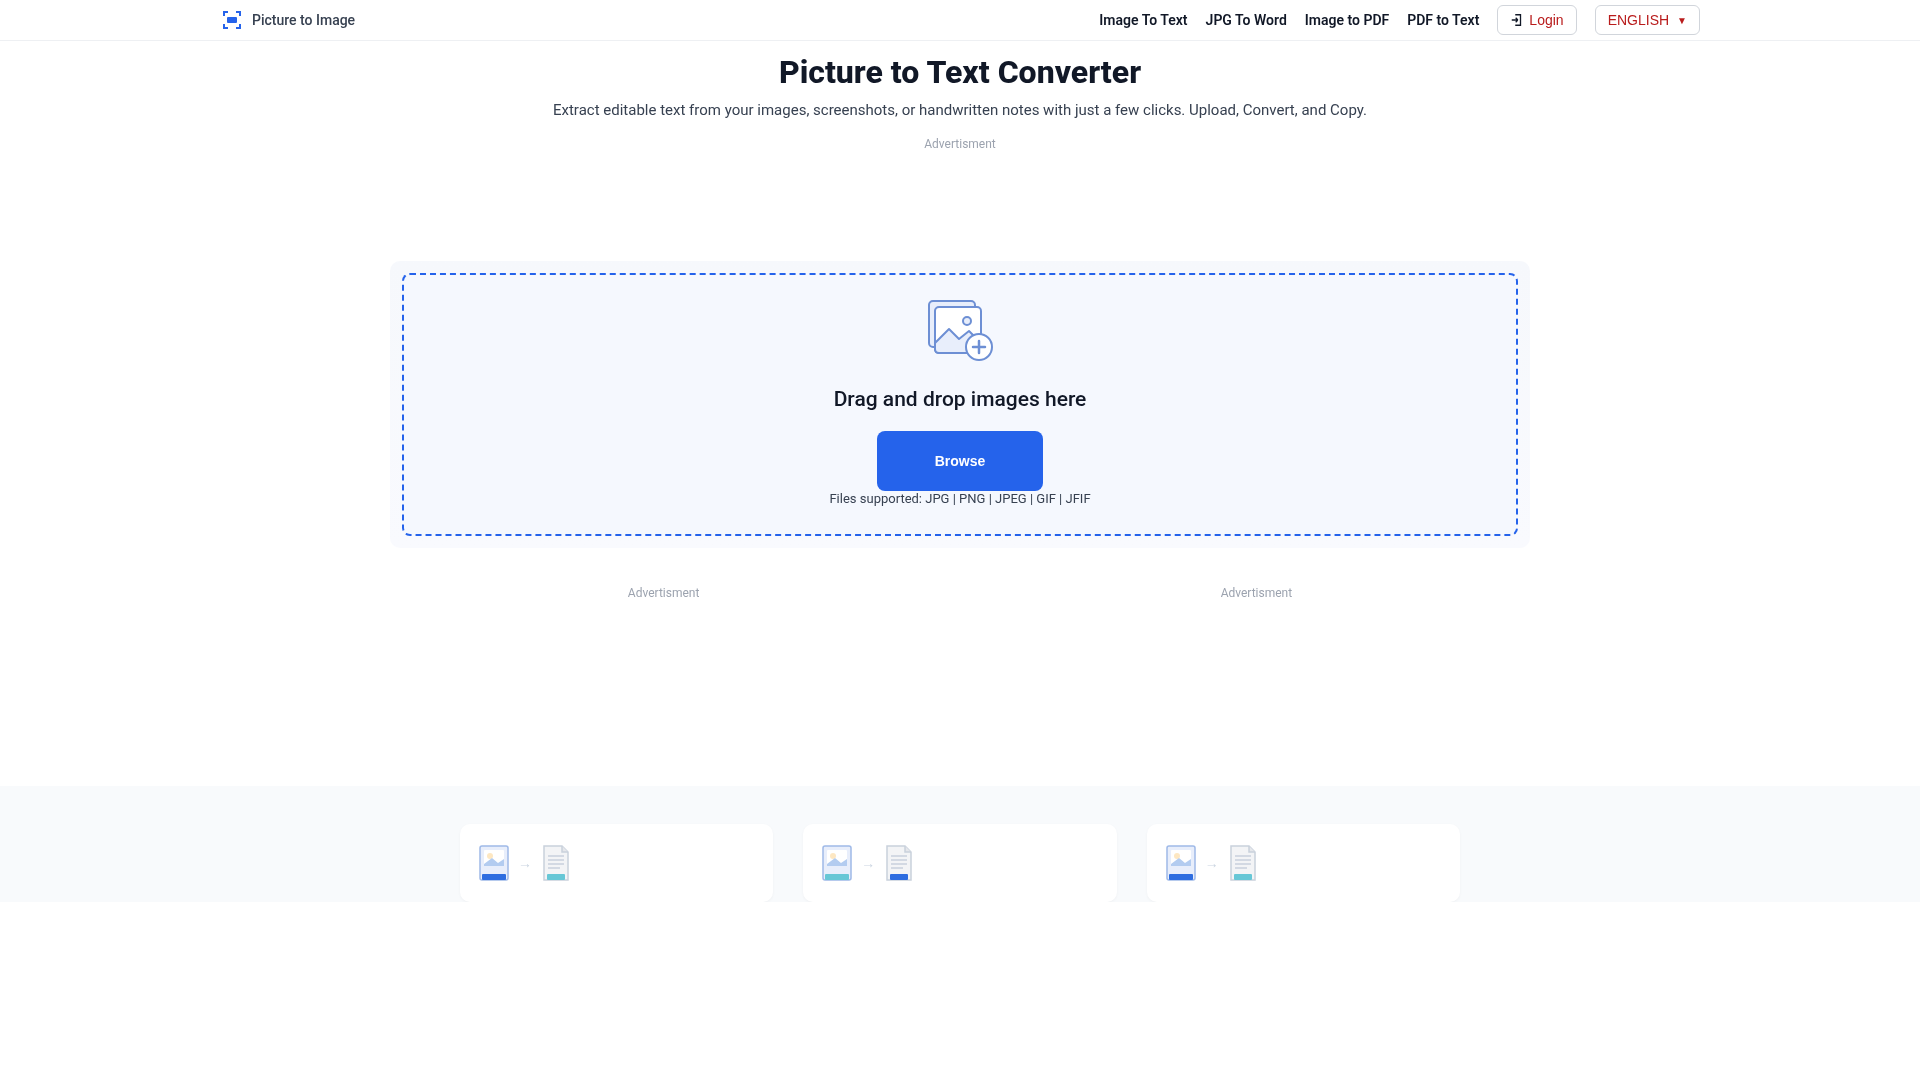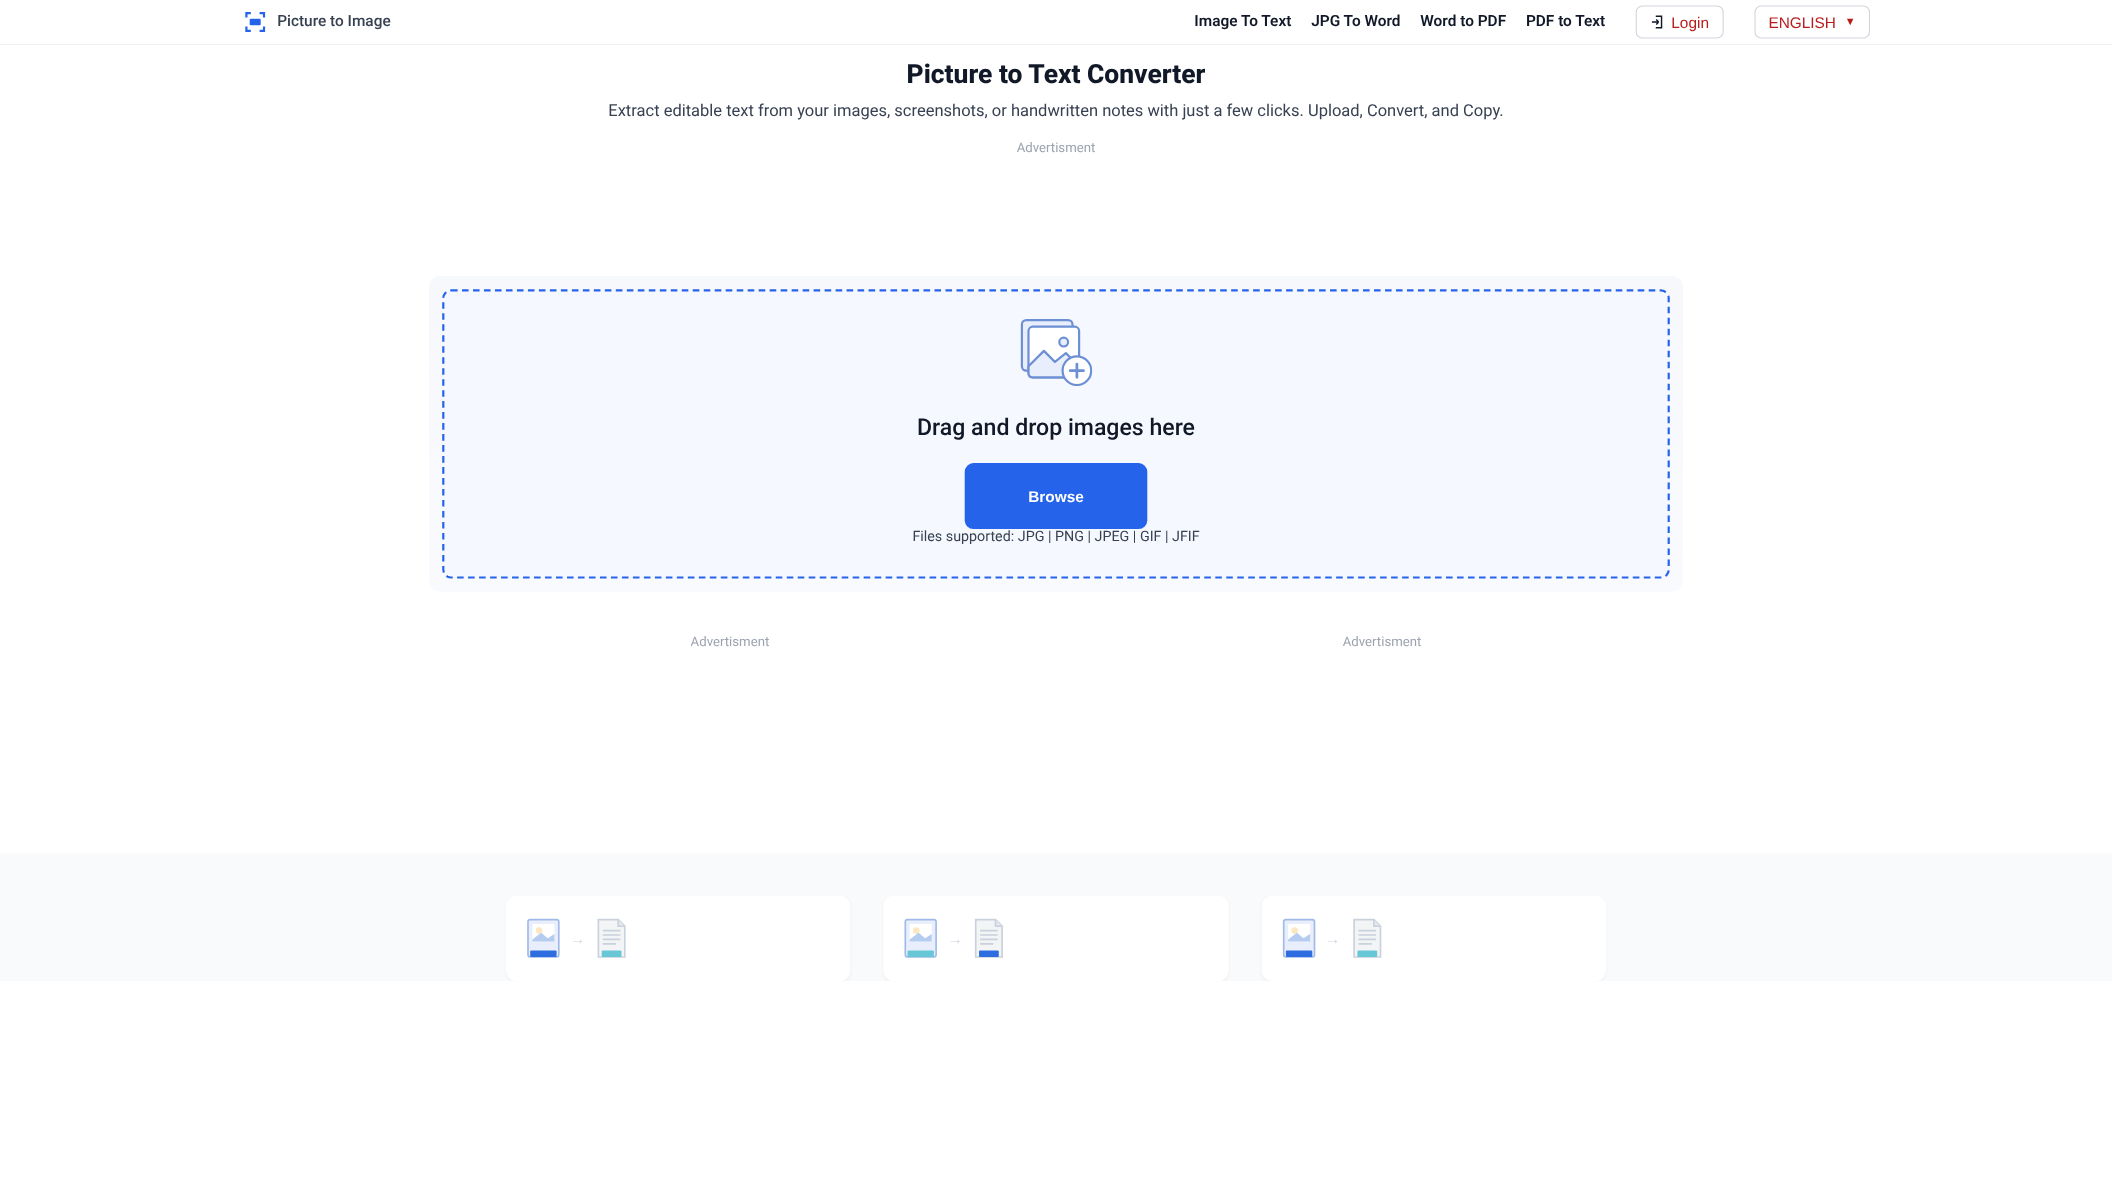--- a/index.html
+++ b/index.html
@@ -30,21 +30,21 @@
       height: 24px;
     }
     .logo-text {
       font-size: 14px;
       font-weight: 500;
       color: #374151;
     }
     .nav-right {
       display: flex;
       align-items: center;
-      gap: 28px;
+      gap: 18px;
     }
     .nav-links {
       display: flex;
       align-items: center;
       gap: 18px;
     }
     .nav-link {
       font-size: 14px;
       font-weight: 600;
       color: #111827;
@@ -72,21 +72,21 @@
       font-size: 10px;
       margin-left: 3px;
     }
     .main-container {
       max-width: 1200px;
       margin: 0 auto;
       padding: 0 20px;
     }
     .page-title {
       text-align: center;
-      font-size: 24px;
+      font-size: 32px;
       font-weight: 800;
       color: #111827;
       margin-top: 12px;
     }
     .page-subtitle {
       text-align: center;
       font-size: 15px;
       color: #374151;
       margin-top: 10px;
     }
@@ -193,21 +193,21 @@
       <path d="M4 21H3V20V16H5V19H8V21H4Z" fill="#2563eb"></path>
       <path d="M20 21H21V20V16H19V19H16V21H20Z" fill="#2563eb"></path>
       <rect x="7" y="9" width="10" height="6" rx="1" fill="#2563eb"></rect>
     </svg>
     <span class="logo-text">Picture to Image</span>
   </div>
   <div class="nav-right">
     <nav class="nav-links">
       <a class="nav-link">Image To Text</a>
       <a class="nav-link">JPG To Word</a>
-      <a class="nav-link">Word to PDF</a>
+      <a class="nav-link">Image to PDF</a>
       <a class="nav-link">PDF to Text</a>
     </nav>
     <button class="btn-outline">
       <svg class="login-icon" viewBox="0 0 16 16" fill="none" stroke="#111827" stroke-width="1.5">
         <path d="M6 2H12V14H6"></path>
         <path d="M2 8H9M9 8L6.5 5.5M9 8L6.5 10.5"></path>
       </svg>
       <span>Login</span>
     </button>
     <button class="btn-outline">

